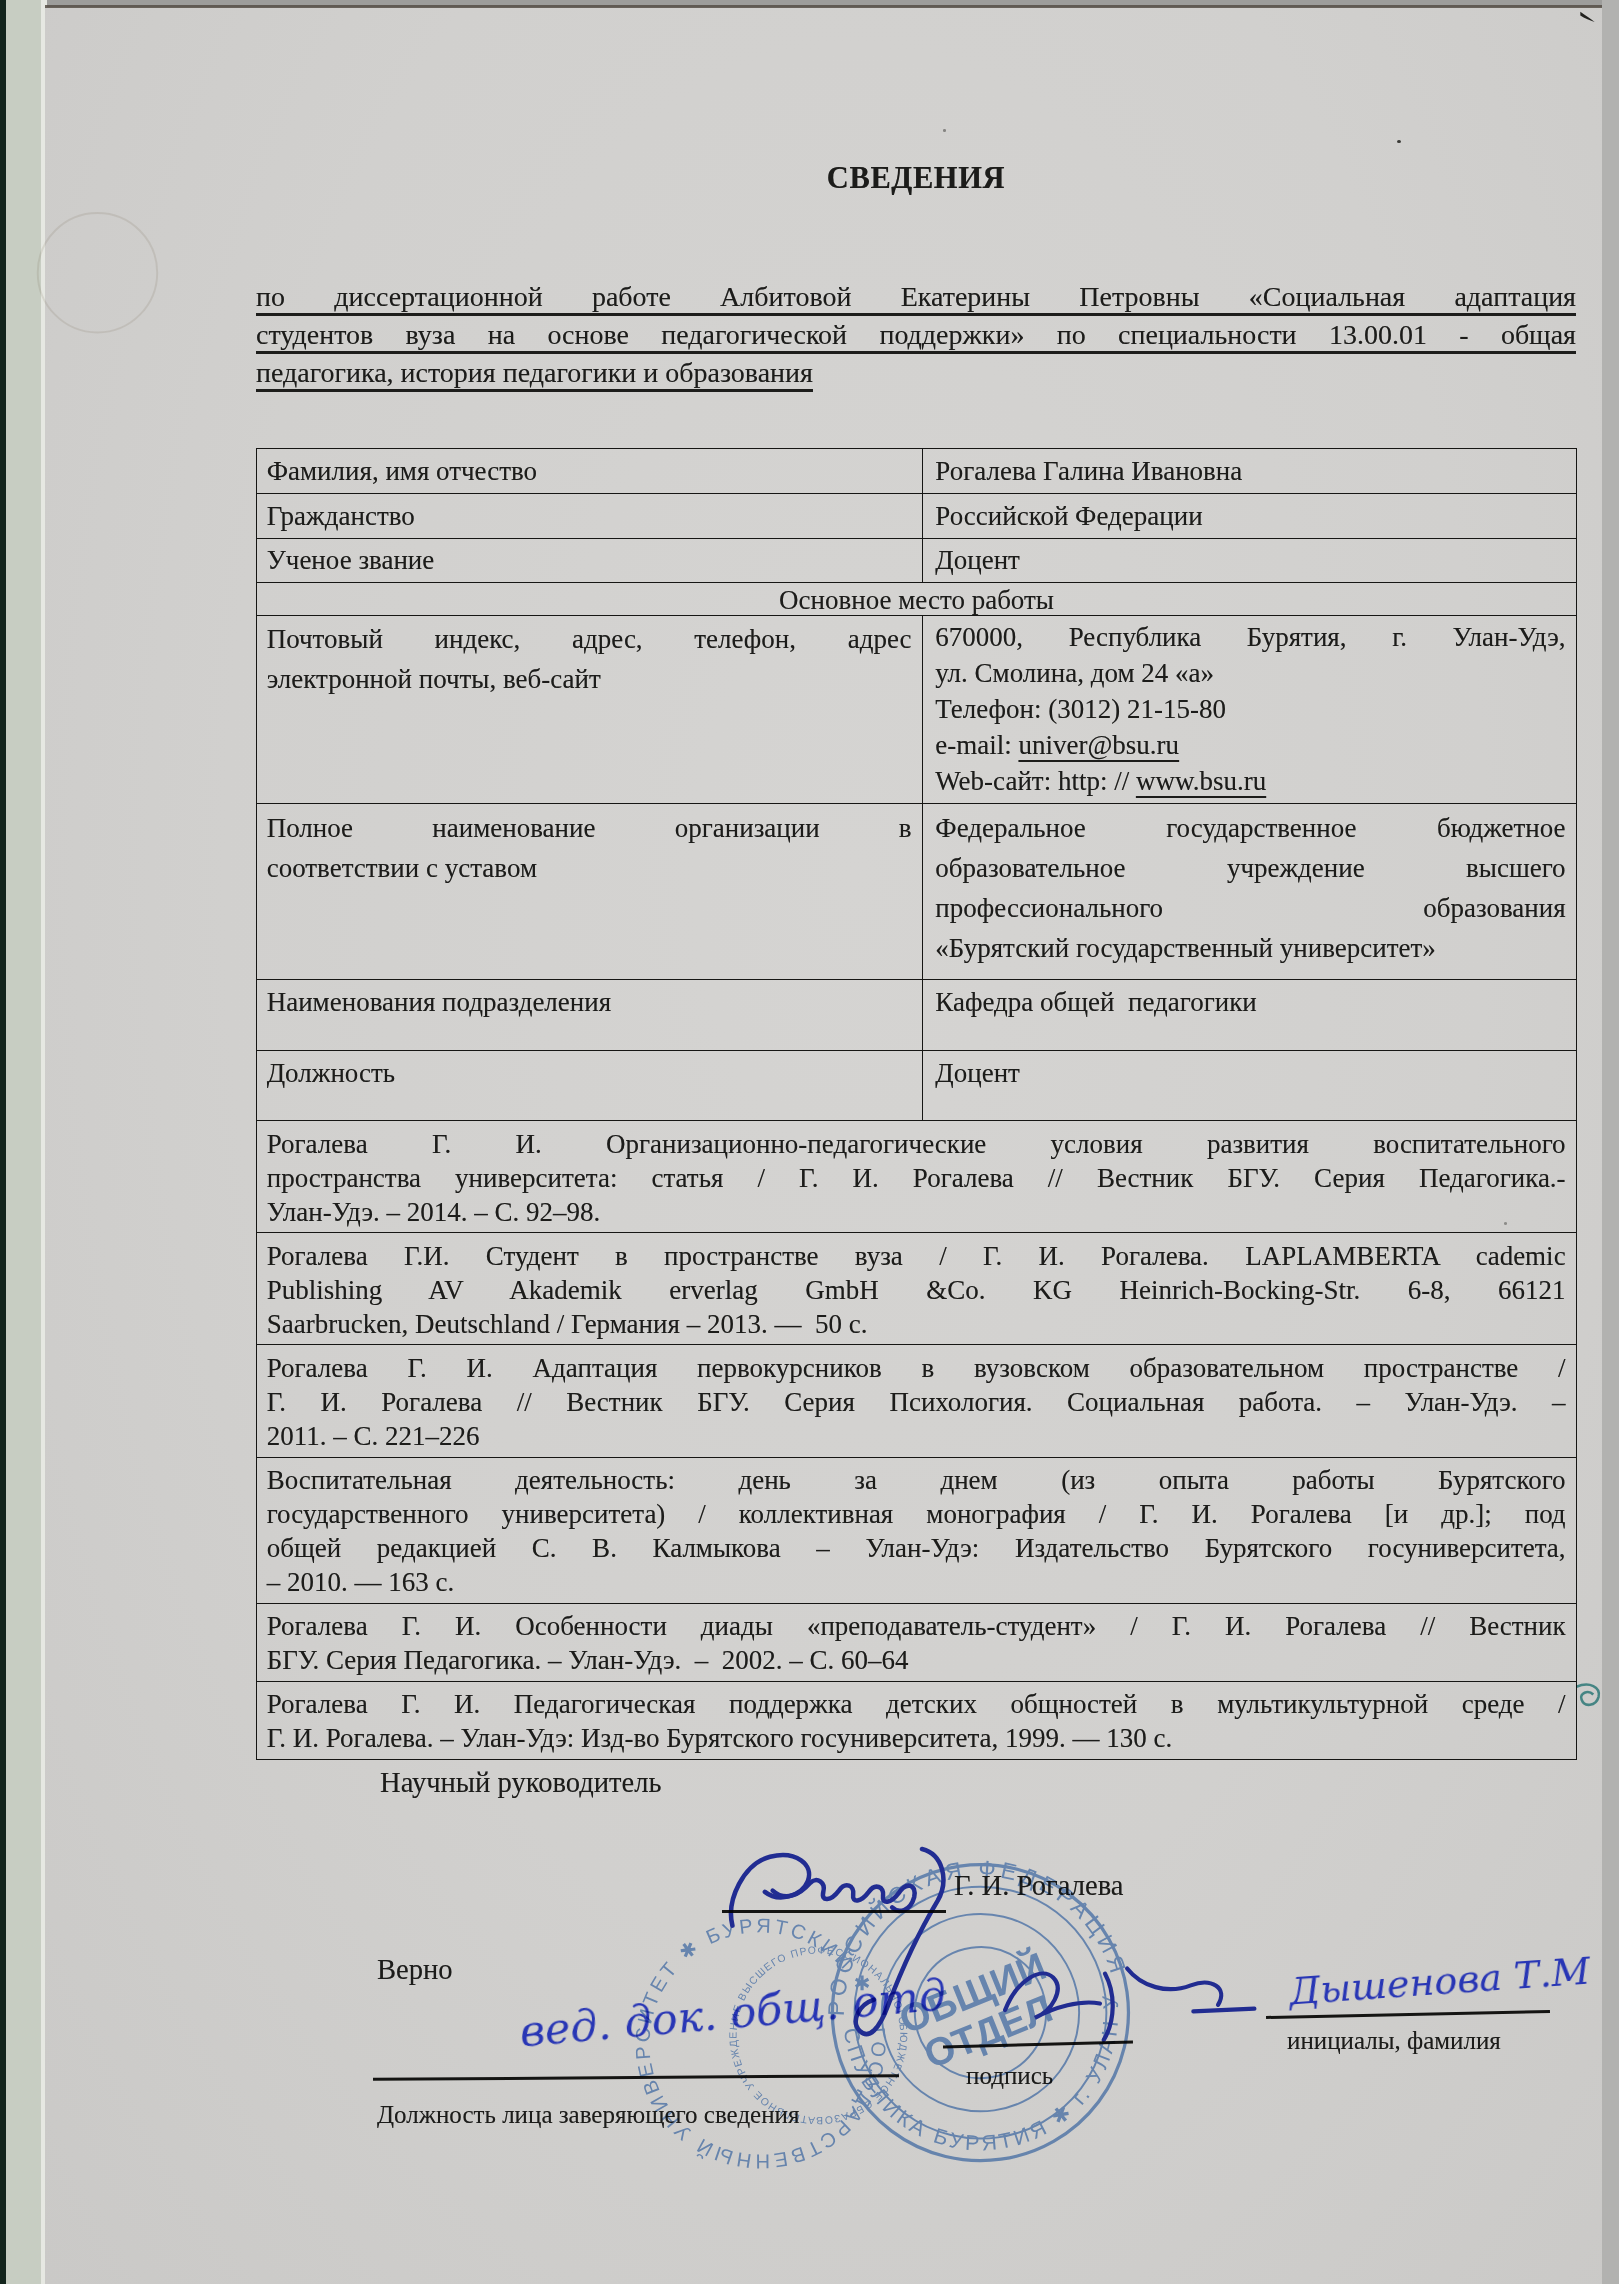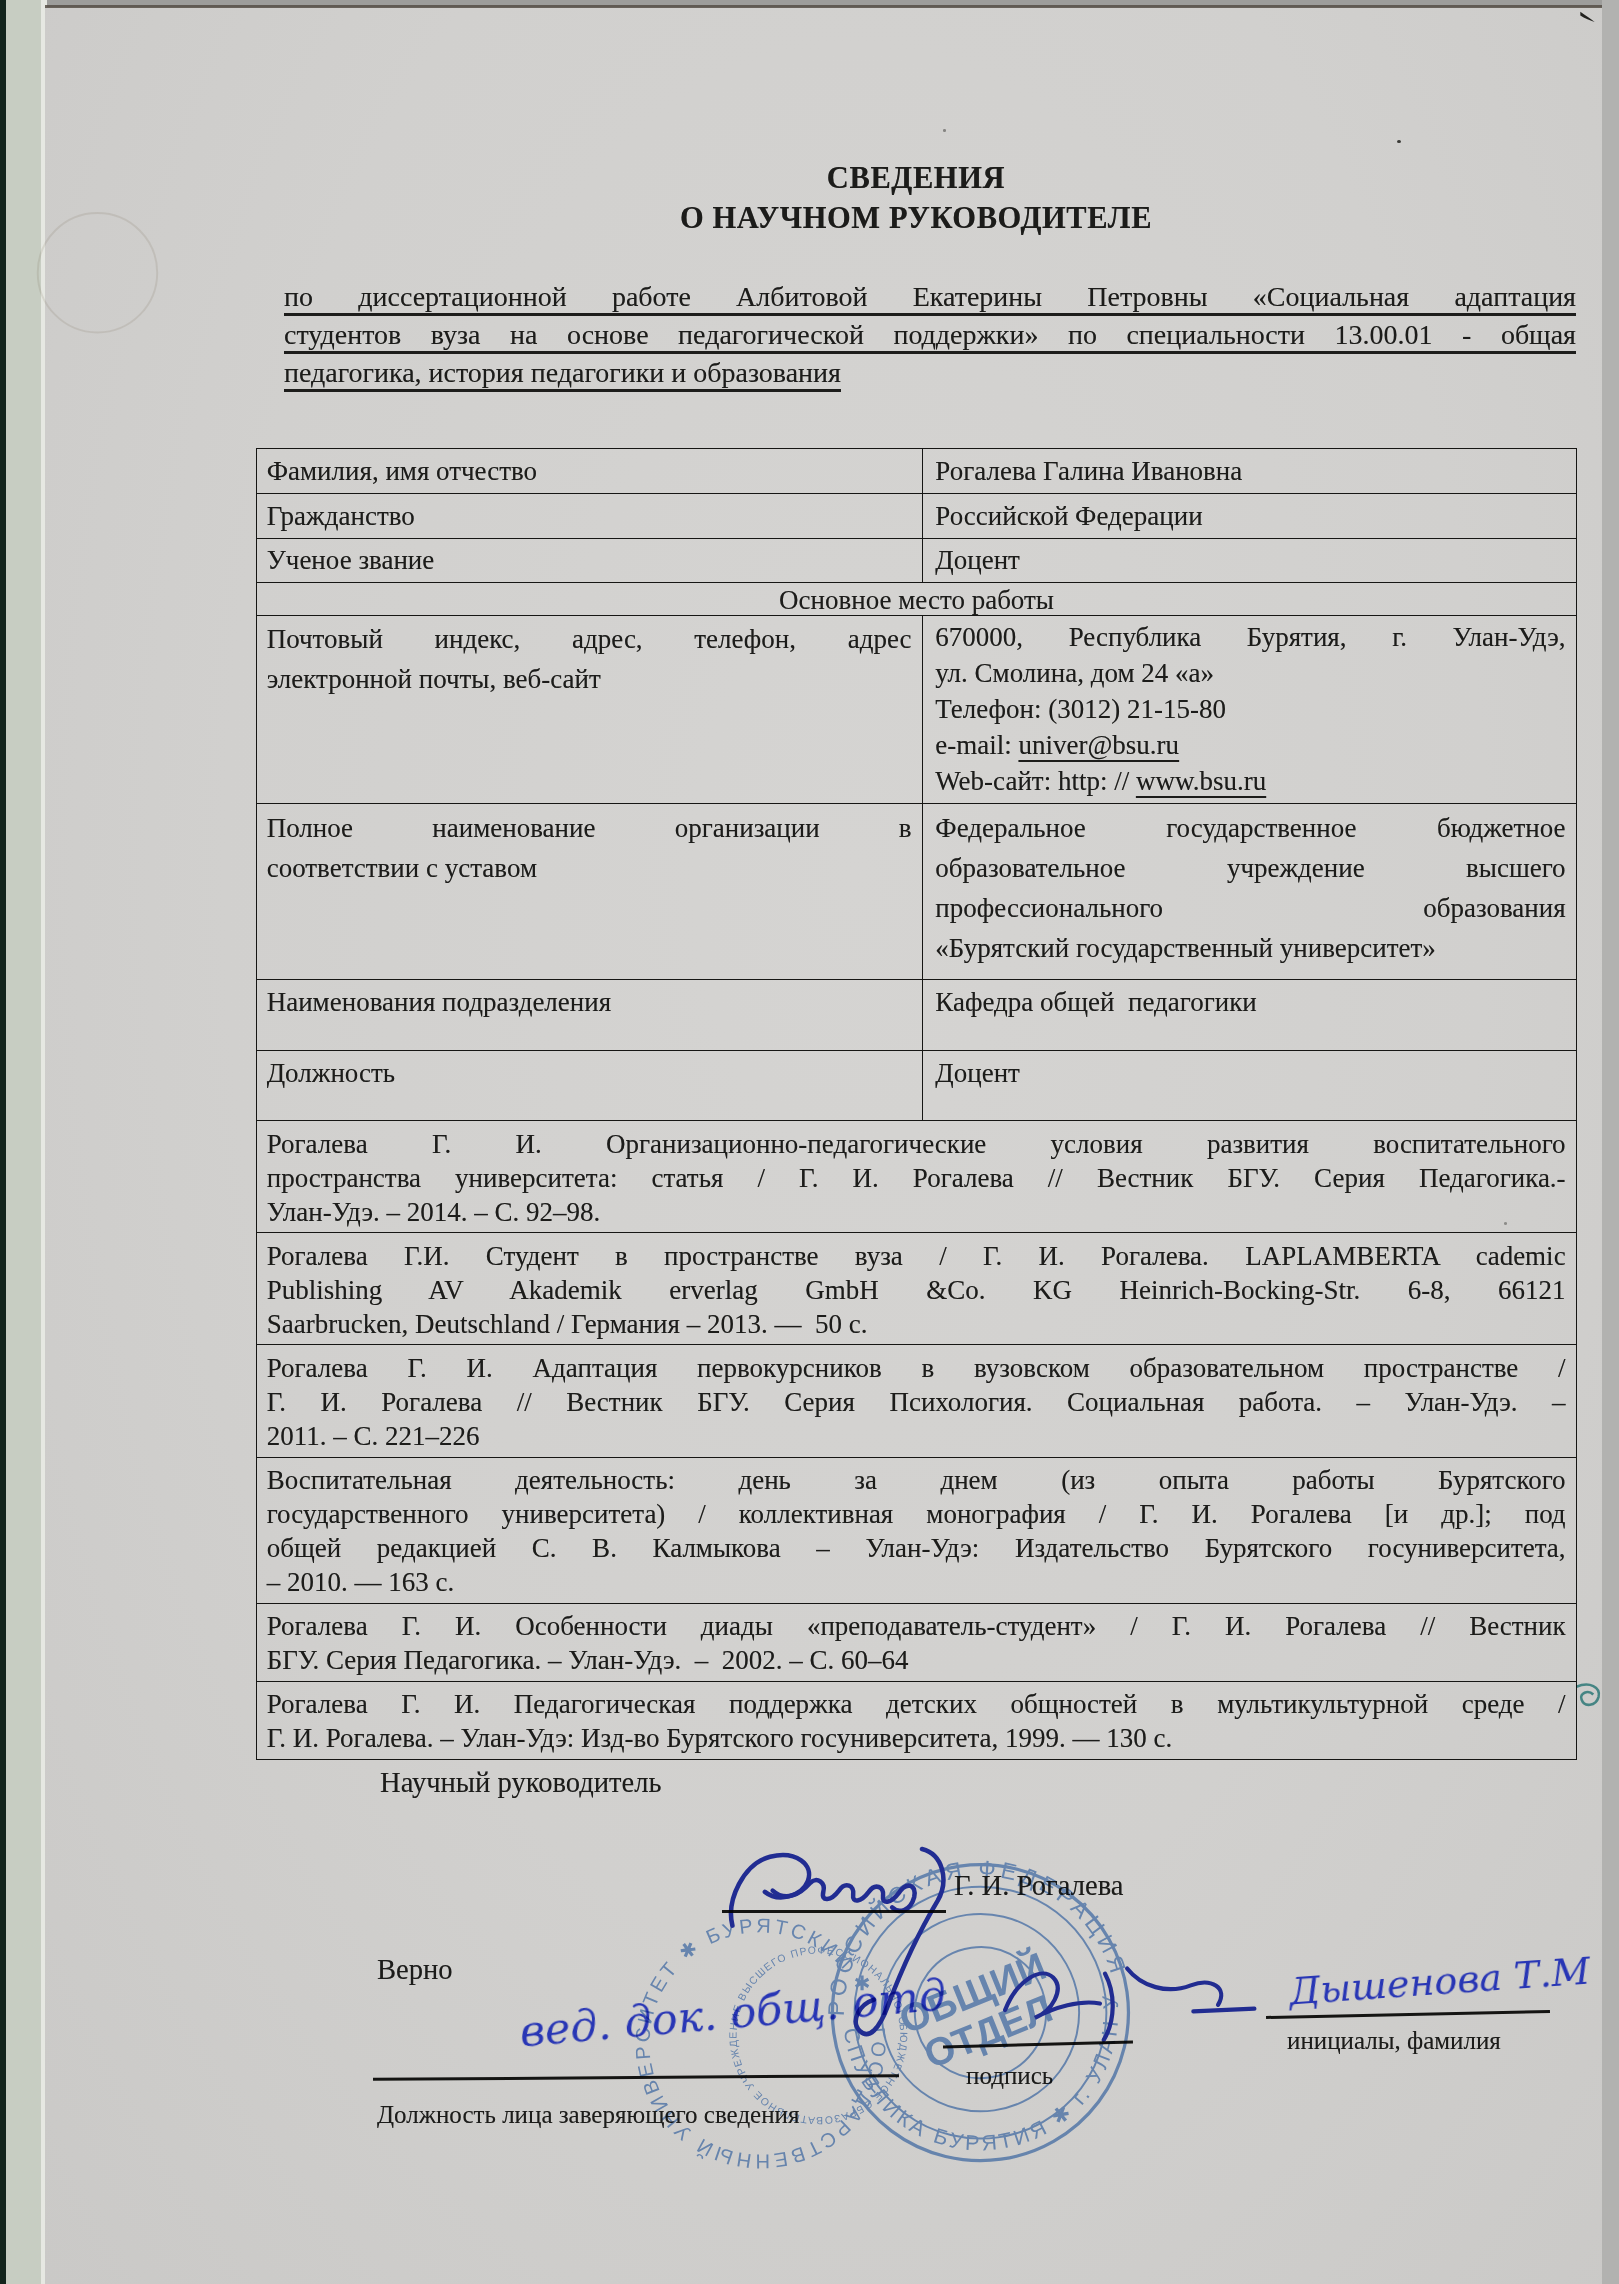--- a/index.html
+++ b/index.html
@@ -18,21 +18,21 @@
 
   .t{position:absolute;white-space:pre;}
   .title{font-weight:bold;font-size:30.5px;letter-spacing:0.6px;text-shadow:0 0 0.6px rgba(20,20,20,.45);}
   .body-ink{text-shadow:0 0 0.6px rgba(25,25,25,.38);}
 
   
   #intro{position:absolute;left:256px;top:278px;width:1320px;font-size:28px;}
   #intro .ln{line-height:38px;}
   .jl{text-align:justify;text-align-last:justify;}
   .ul{text-decoration:underline;text-decoration-thickness:2.6px;text-underline-offset:7.1px;
-      text-decoration-color:#1d1d1b;margin-left:28px;}
+      text-decoration-color:#1d1d1b;}
 
   
   table{position:absolute;left:256px;top:418px;width:1320px;border-collapse:collapse;table-layout:fixed;margin-top:30px;}
   td{border:1.9px solid #161614;vertical-align:top;font-size:27px;padding:3.9px 10.4px 3.9px 9.7px;
      text-shadow:0 0 0.6px rgba(25,25,25,.38);overflow:hidden;}
   td.val{padding-left:12.3px;}
   .lh56 div{line-height:36px;}
   .lh62 div{line-height:40px;}
   .pub{line-height:34px;padding-top:5.2px;}
   .pub div{line-height:34px;}
@@ -57,21 +57,20 @@
   <div class="edge-dark"></div>
   <div class="paper"></div>
   <div class="edge-right"></div>
   <div class="edge-top"></div>
 
   <div class="speck" style="left:1397px;top:140px;width:3.9px;height:3.2px;"></div>
   <div class="speck" style="left:943px;top:129px;width:2.6px;height:2.6px;opacity:.5;"></div>
   <div class="speck" style="left:1504px;top:1222px;width:3.2px;height:2.6px;opacity:.45;"></div>
 
   <div class="t title" style="left:256px;top:161px;width:1320px;text-align:center;">СВЕДЕНИЯ</div>
-  <div class="t title" style="left:256px;top:201px;width:1320px;text-align:center;">О НАУЧНОМ РУКОВОДИТЕЛЕ</div>
 
   <div id="intro" class="body-ink">
     <div class="ln jl"><span class="ul">по диссертационной работе Албитовой Екатерины Петровны «Социальная адаптация</span></div>
     <div class="ln jl"><span class="ul">студентов вуза на основе педагогической поддержки» по специальности 13.00.01 - общая</span></div>
     <div class="ln"><span class="ul">педагогика, история педагогики и образования</span></div>
   </div>
 
   <table>
     <colgroup>
         <col style="width:666px;">

